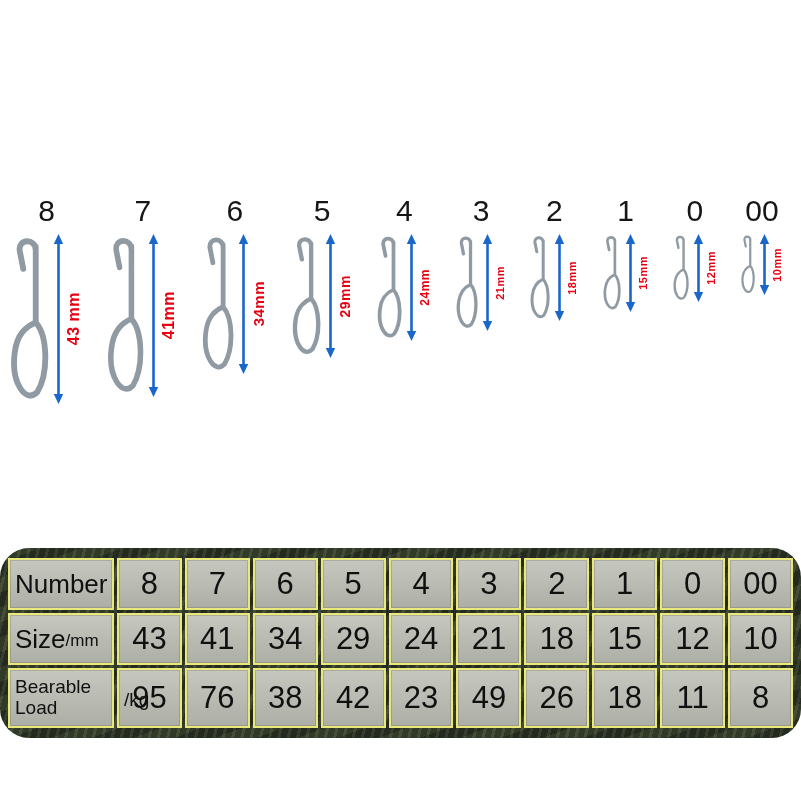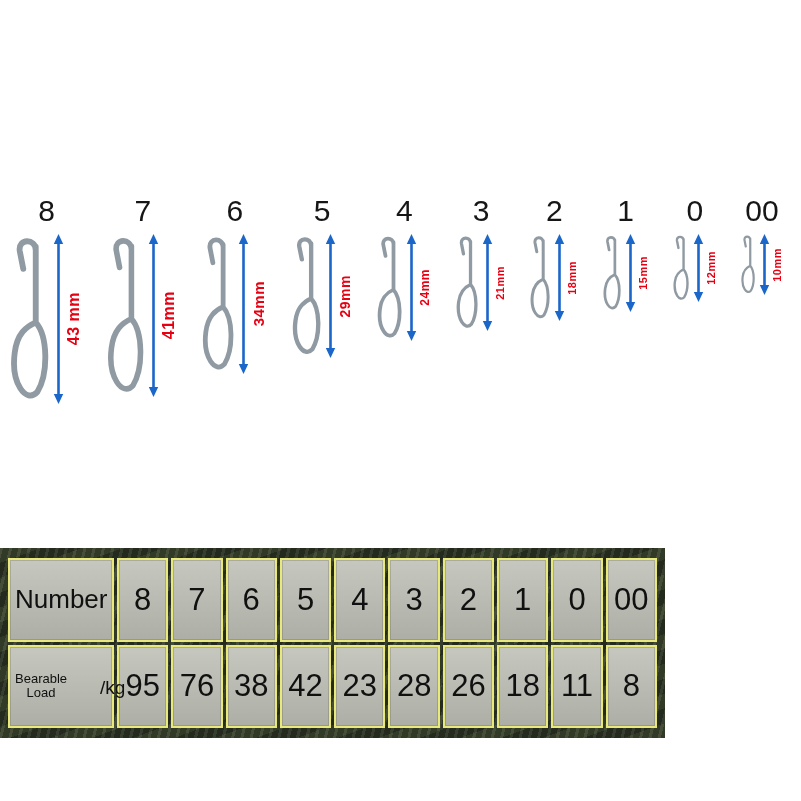--- a/index.html
+++ b/index.html
@@ -23,40 +23,41 @@
   .measure { display:flex; align-items:center; margin-left:3px; }
   .measure svg { flex:none; display:block; }
   .measure-label {
     writing-mode:vertical-rl; transform:rotate(180deg);
     font-weight:bold; letter-spacing:0.5px; margin-left:0px;
     font-family:"Liberation Sans", sans-serif; white-space:nowrap;
   }
 
   
   .table-section {
-    position:absolute; left:0; top:548px; width:665px; height:190px;
+    position:absolute; left:0; top:548px; width:801px; height:190px;
     background:
       repeating-linear-gradient(104deg, rgba(255,255,255,0.05) 0 3px, rgba(0,0,0,0.18) 3px 9px),
       repeating-linear-gradient(160deg, #3c452f 0 14px, #2c3424 14px 28px),
       #333b28;
     padding:7px 5px;
+    border-radius:29px;
   }
   table.spec { width:100%; height:100%; border-collapse:separate; border-spacing:3px; table-layout:fixed; }
   td.cell {
     border:2px solid #e9e97b;
     background:linear-gradient(#c6c7bf, #adaea6);
     text-align:center; vertical-align:middle;
     color:#101010; font-size:31px; font-weight:500;
     font-family:"Liberation Sans", sans-serif;
     box-shadow:inset 0 0 0 1px rgba(90,90,60,0.25);
   }
   td.hdr { text-align:left; padding-left:5px; font-size:26px; }
   .hdr-wrap { display:flex; align-items:center; }
   .hdr-main { font-size:26px; }
-  .hdr-small { font-size:13px; line-height:1.1; text-align:center; display:inline-block; }
+  .hdr-small { font-size:19px; line-height:1.1; display:inline-block; }
   .hdr-suffix { font-size:17px; margin-top:4px; }
   .hdr-suffix.big { font-size:19px;margin-left:33px; }
 </style>
 </head>
 <body>
 
 <div class="page">
 
   <div class="clips-section">
     <div class="clips-row">
@@ -252,30 +253,48 @@
             <td class="cell">4</td>
             <td class="cell">3</td>
             <td class="cell">2</td>
             <td class="cell">1</td>
             <td class="cell">0</td>
             <td class="cell">00</td>
           </tr>
           <tr>
             <td class="cell hdr">
               <span class="hdr-wrap">
+                <span class="hdr-main">Size</span>
+                <span class="hdr-suffix">/mm</span>
+              </span>
+            </td>
+            <td class="cell">43</td>
+            <td class="cell">41</td>
+            <td class="cell">34</td>
+            <td class="cell">29</td>
+            <td class="cell">24</td>
+            <td class="cell">21</td>
+            <td class="cell">18</td>
+            <td class="cell">15</td>
+            <td class="cell">12</td>
+            <td class="cell">10</td>
+          </tr>
+          <tr>
+            <td class="cell hdr">
+              <span class="hdr-wrap">
                 <span class="hdr-small">Bearable<br>Load</span>
                 <span class="hdr-suffix big">/kg</span>
               </span>
             </td>
             <td class="cell">95</td>
             <td class="cell">76</td>
             <td class="cell">38</td>
             <td class="cell">42</td>
             <td class="cell">23</td>
-            <td class="cell">28</td>
+            <td class="cell">49</td>
             <td class="cell">26</td>
             <td class="cell">18</td>
             <td class="cell">11</td>
             <td class="cell">8</td>
           </tr>
         </tbody>
     </table>
   </div>
 
 </div>

